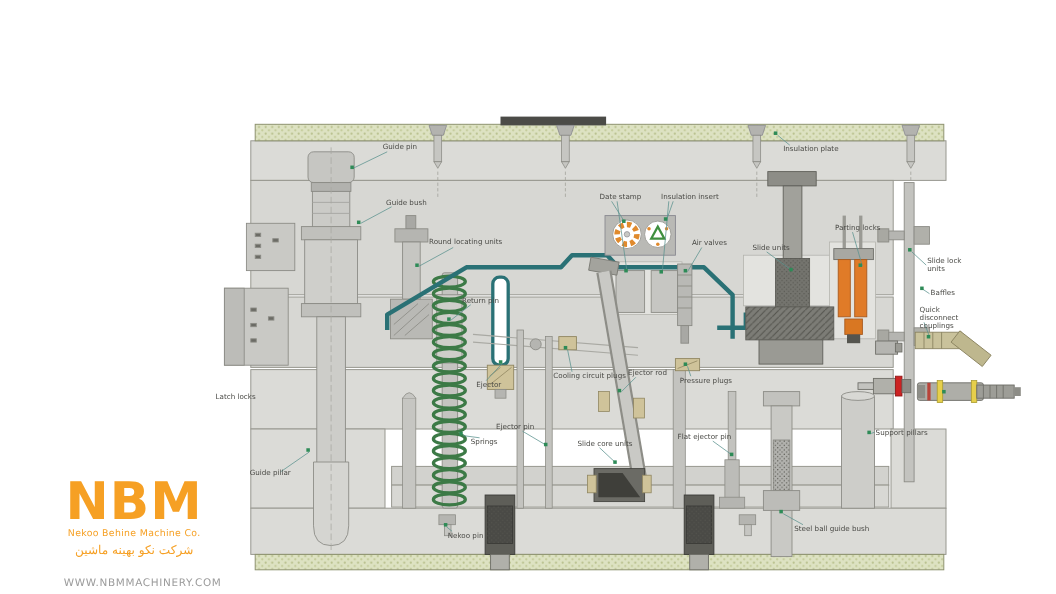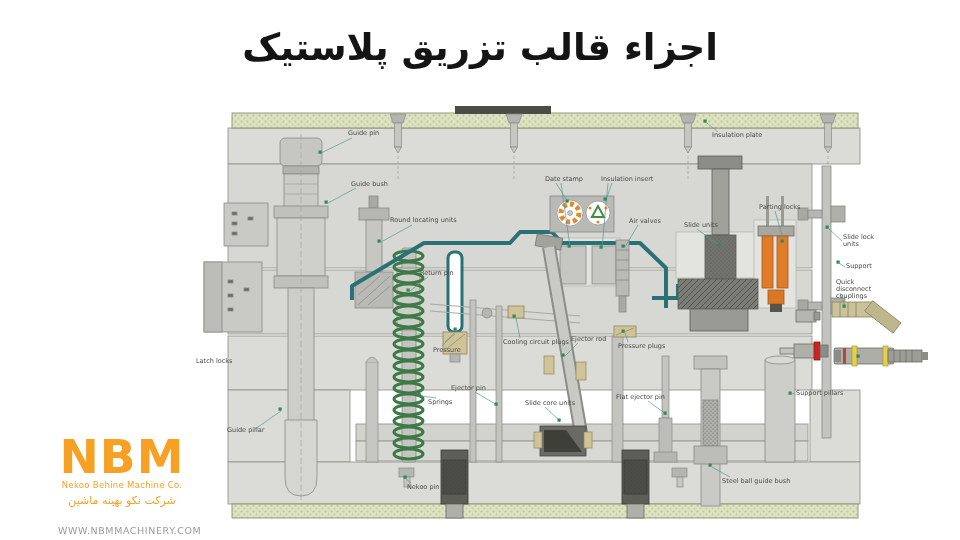--- a/index.html
+++ b/index.html
@@ -15,21 +15,20 @@
   .logo-word{font-size:47px;font-weight:800;line-height:0.88;letter-spacing:1px;}
   .logo-en{font-size:8.5px;letter-spacing:0.3px;margin-top:3px;}
   .logo-fa{font-size:11px;direction:rtl;margin-top:4px;}
   .logo-web{font-size:9.5px;color:#9b9b9b;letter-spacing:0.6px;margin-top:18px;}
 </style>
 </head>
 <body>
 
 <div class="stage">
 
-  <div class="page-title">اجزاء قالب تزریق پلاستیک</div>
 
   <svg class="diagram-svg" width="960" height="540" viewBox="0 0 960 540">
     <defs>
       <pattern id="insul" width="6" height="6" patternUnits="userSpaceOnUse">
         <rect width="6" height="6" fill="#dde2c2"></rect>
         <circle cx="1.5" cy="1.5" r="1" fill="#b9c18e"></circle>
         <circle cx="4.5" cy="4.5" r="1" fill="#c4cb9a"></circle>
       </pattern>
       <pattern id="speck" width="4" height="4" patternUnits="userSpaceOnUse">
         <circle cx="1" cy="1" r="0.6" fill="#55554f"></circle>
@@ -372,34 +371,34 @@
     <div class="lbl" style="left:348px;top:130px">Guide pin</div>
     <div class="lbl" style="left:351px;top:181px">Guide bush</div>
     <div class="lbl" style="left:390px;top:217px">Round locating units</div>
     <div class="lbl" style="left:545px;top:176px">Date stamp</div>
     <div class="lbl" style="left:601px;top:176px">Insulation insert</div>
     <div class="lbl" style="left:629px;top:218px">Air valves</div>
     <div class="lbl" style="left:684px;top:222px">Slide units</div>
     <div class="lbl" style="left:759px;top:204px">Parting locks</div>
     <div class="lbl" style="left:712px;top:132px">Insulation plate</div>
     <div class="lbl" style="left:420px;top:270px">Return pin</div>
-    <div class="lbl" style="left:433px;top:347px">Pressure</div>
+    <div class="lbl" style="left:433px;top:347px">Ejector</div>
     <div class="lbl" style="left:503px;top:339px">Cooling circuit plugs</div>
     <div class="lbl" style="left:571px;top:336px">Ejector rod</div>
     <div class="lbl" style="left:618px;top:343px">Pressure plugs</div>
     <div class="lbl" style="left:428px;top:399px">Springs</div>
     <div class="lbl" style="left:451px;top:385px">Ejector pin</div>
     <div class="lbl" style="left:525px;top:400px">Slide core units</div>
     <div class="lbl" style="left:616px;top:394px">Flat ejector pin</div>
     <div class="lbl" style="left:407px;top:484px">Nekoo pin</div>
     <div class="lbl" style="left:722px;top:478px">Steel ball guide bush</div>
     <div class="lbl" style="left:196px;top:358px">Latch locks</div>
     <div class="lbl" style="left:227px;top:427px">Guide pillar</div>
     <div class="lbl lbl2" style="left:843px;top:234px">Slide lock units</div>
-    <div class="lbl" style="left:846px;top:263px">Support</div>
+    <div class="lbl" style="left:846px;top:263px">Baffles</div>
     <div class="lbl lbl2" style="left:836px;top:279px">Quick disconnect couplings</div>
     <div class="lbl" style="left:796px;top:390px">Support pillars</div>
   </div>
 
   <div class="logo">
     <div class="logo-word" style="color:#f6a024">NBM</div>
     <div class="logo-en" style="color:#f6a024">Nekoo Behine Machine Co.</div>
     <div class="logo-fa" style="color:#f6a024">شرکت نکو بهینه ماشین</div>
     <div class="logo-web">WWW.NBMMACHINERY.COM</div>
   </div>

